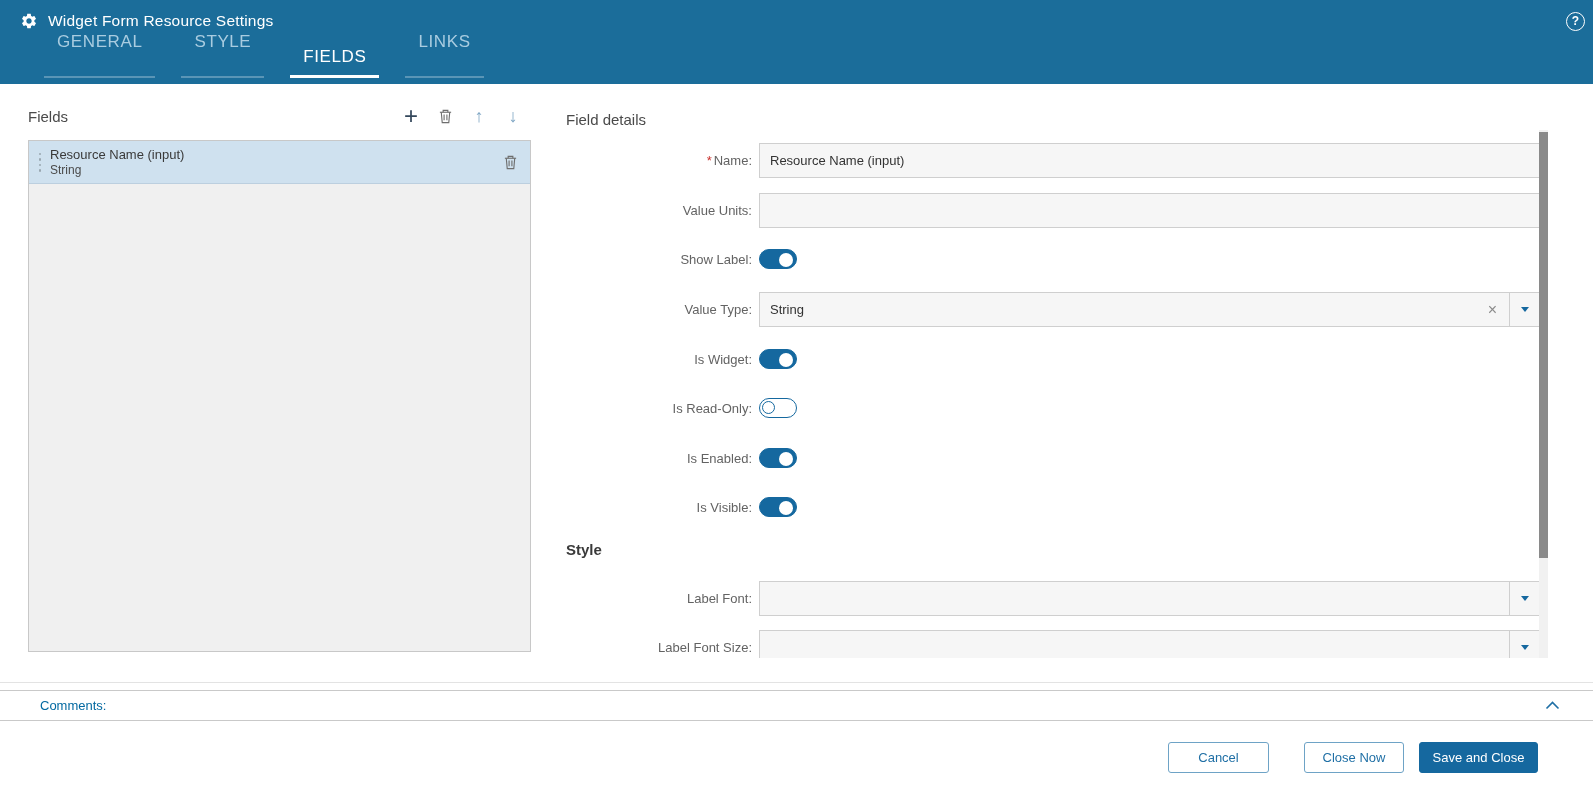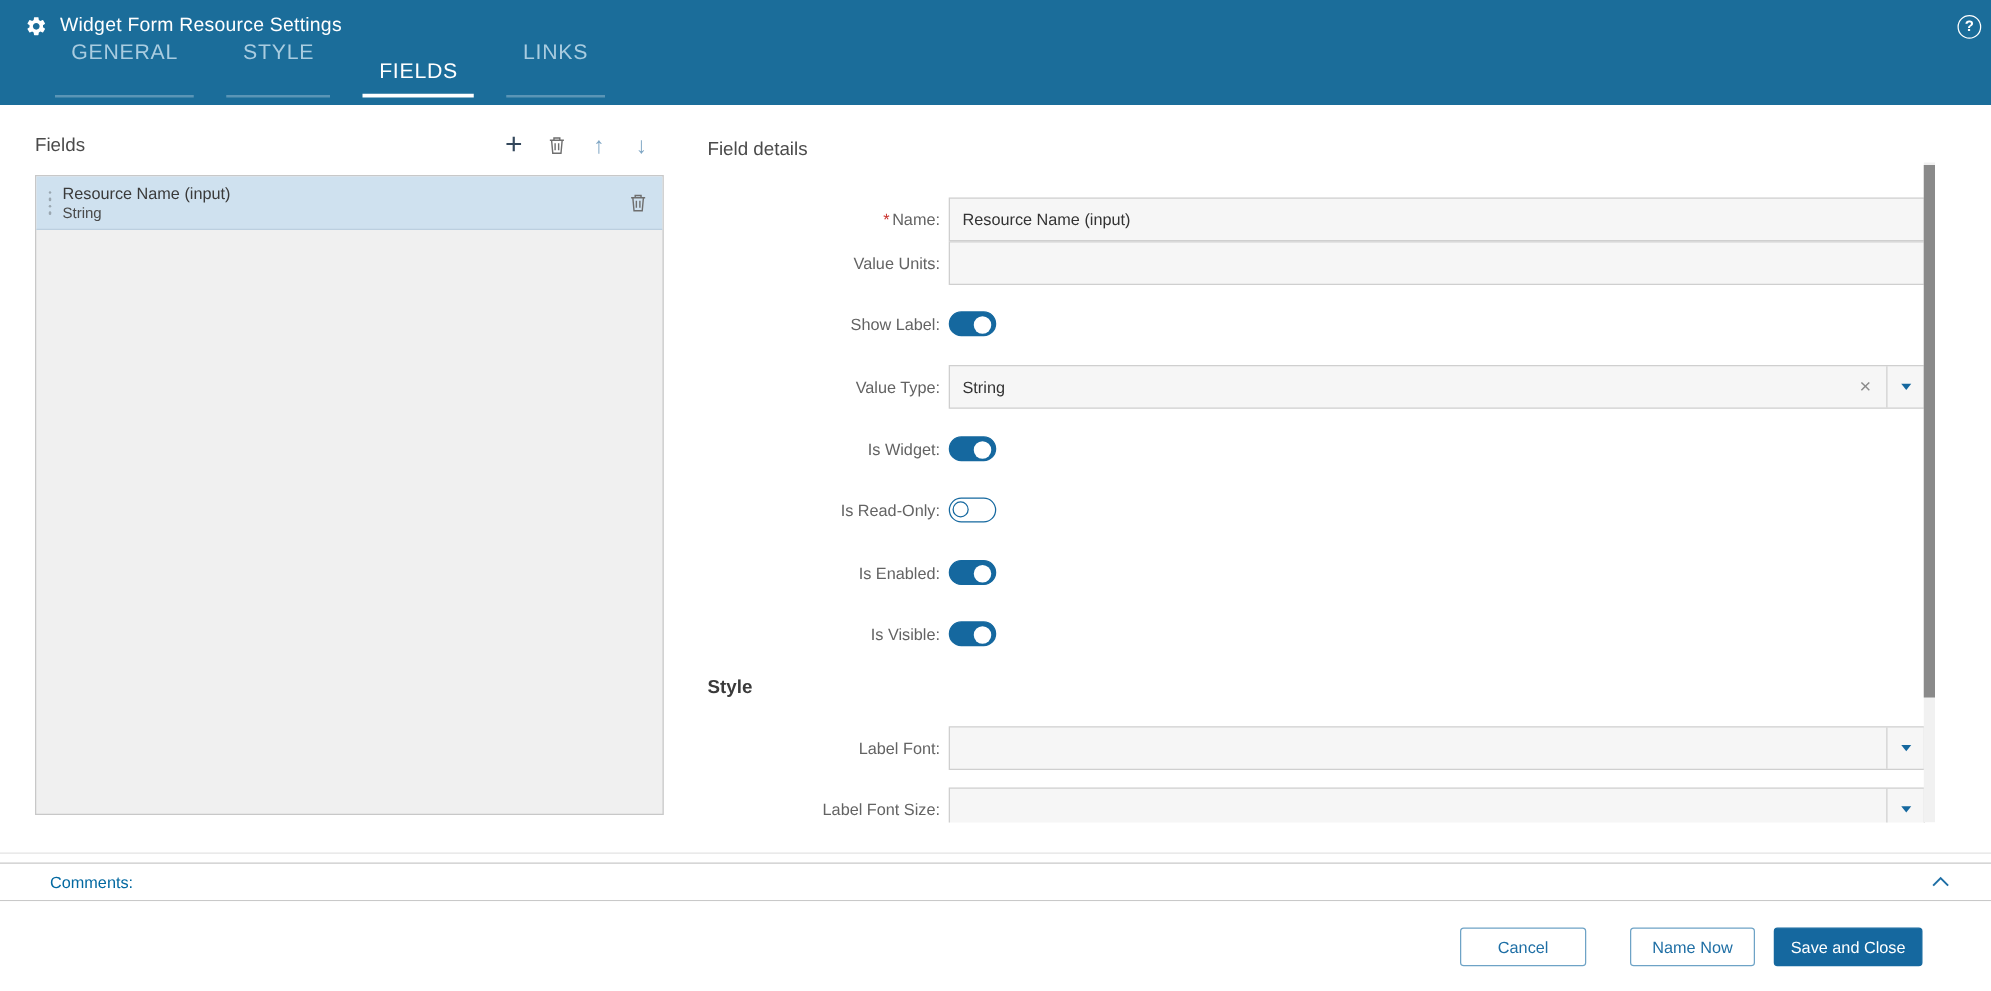--- a/index.html
+++ b/index.html
@@ -140,21 +140,21 @@
               <path d="M6.5 7v6M9.5 7v6"></path>
             </svg>
         </button>
       </div>
     </div>
   </section>
 
   <section class="details-panel">
     <h2 class="details-title">Field details</h2>
 
-    <div class="frow" style="top:74px">
+    <div class="frow" style="top:59px">
       <label><span class="req">*</span><span>Name:</span></label>
       <div class="control"><input class="tinput" value="Resource Name (input)" style=""></div>
     </div>
 
     <div class="frow" style="top:109px">
       <label>Value Units:</label>
       <div class="control"><input class="tinput" value="" style=""></div>
     </div>
 
     <div class="frow short" style="top:165px">
@@ -252,17 +252,17 @@
     <span class="comments-label">Comments:</span>
     <span class="chevron-up">
       <svg width="15" height="9" viewBox="0 0 15 9" fill="none" stroke="#1f6fa5" stroke-width="1.6">
           <polyline points="1.5,7.5 7.5,1.5 13.5,7.5"></polyline>
         </svg>
     </span>
   </div>
 
   <footer class="footer">
     <button class="btn outline w-cancel">Cancel</button>
-    <button class="btn outline w-savenow">Name Now</button>
+    <button class="btn outline w-savenow">Close Now</button>
     <button class="btn primary w-saveclose">Save and Close</button>
   </footer>
 
 </div>
 
 </body></html>

